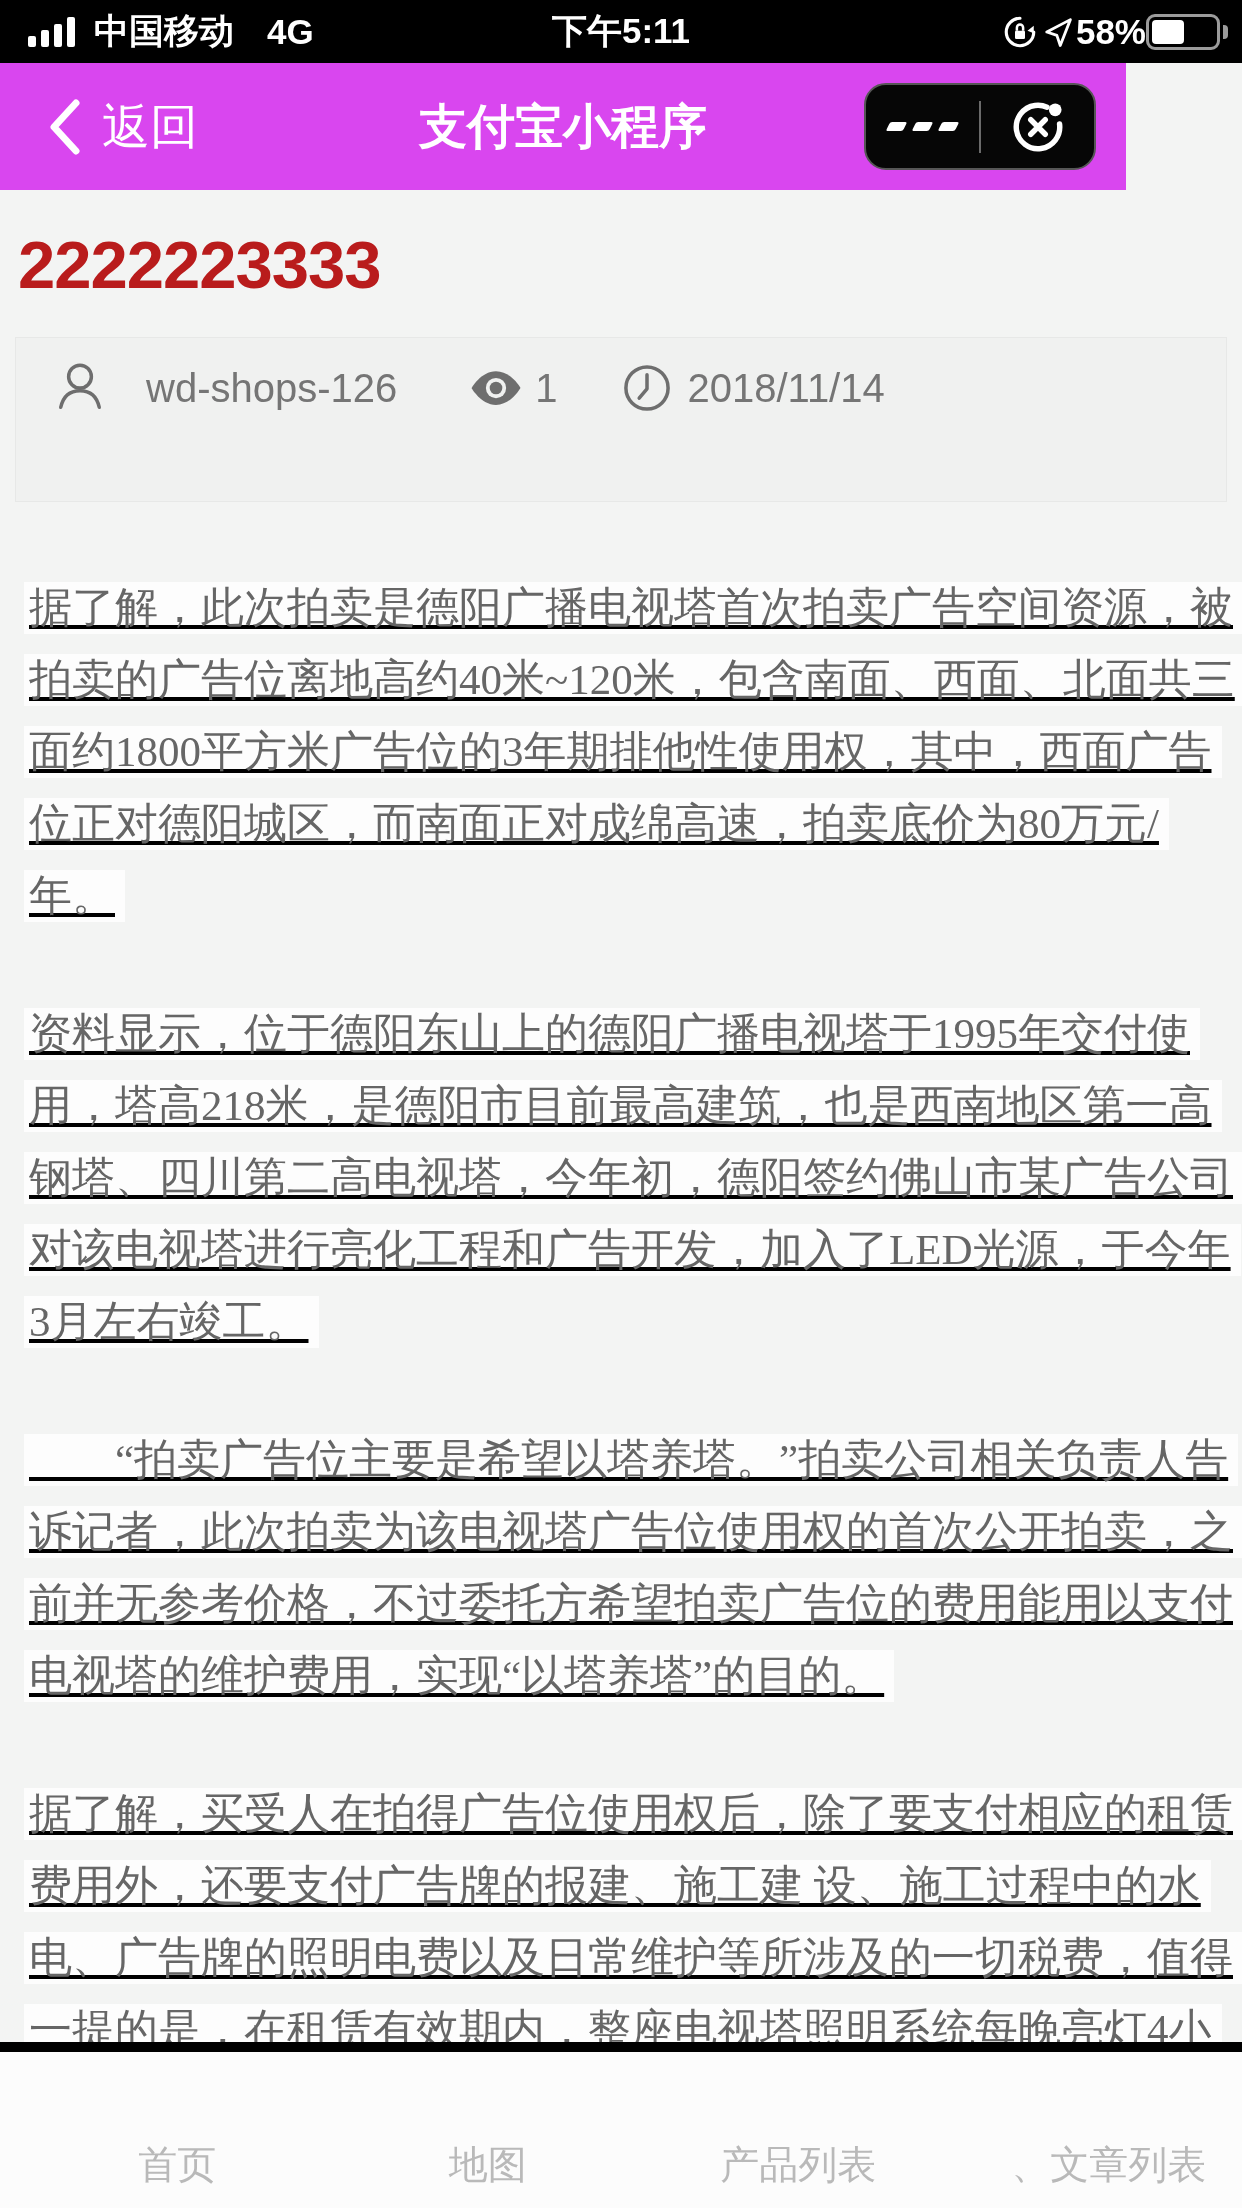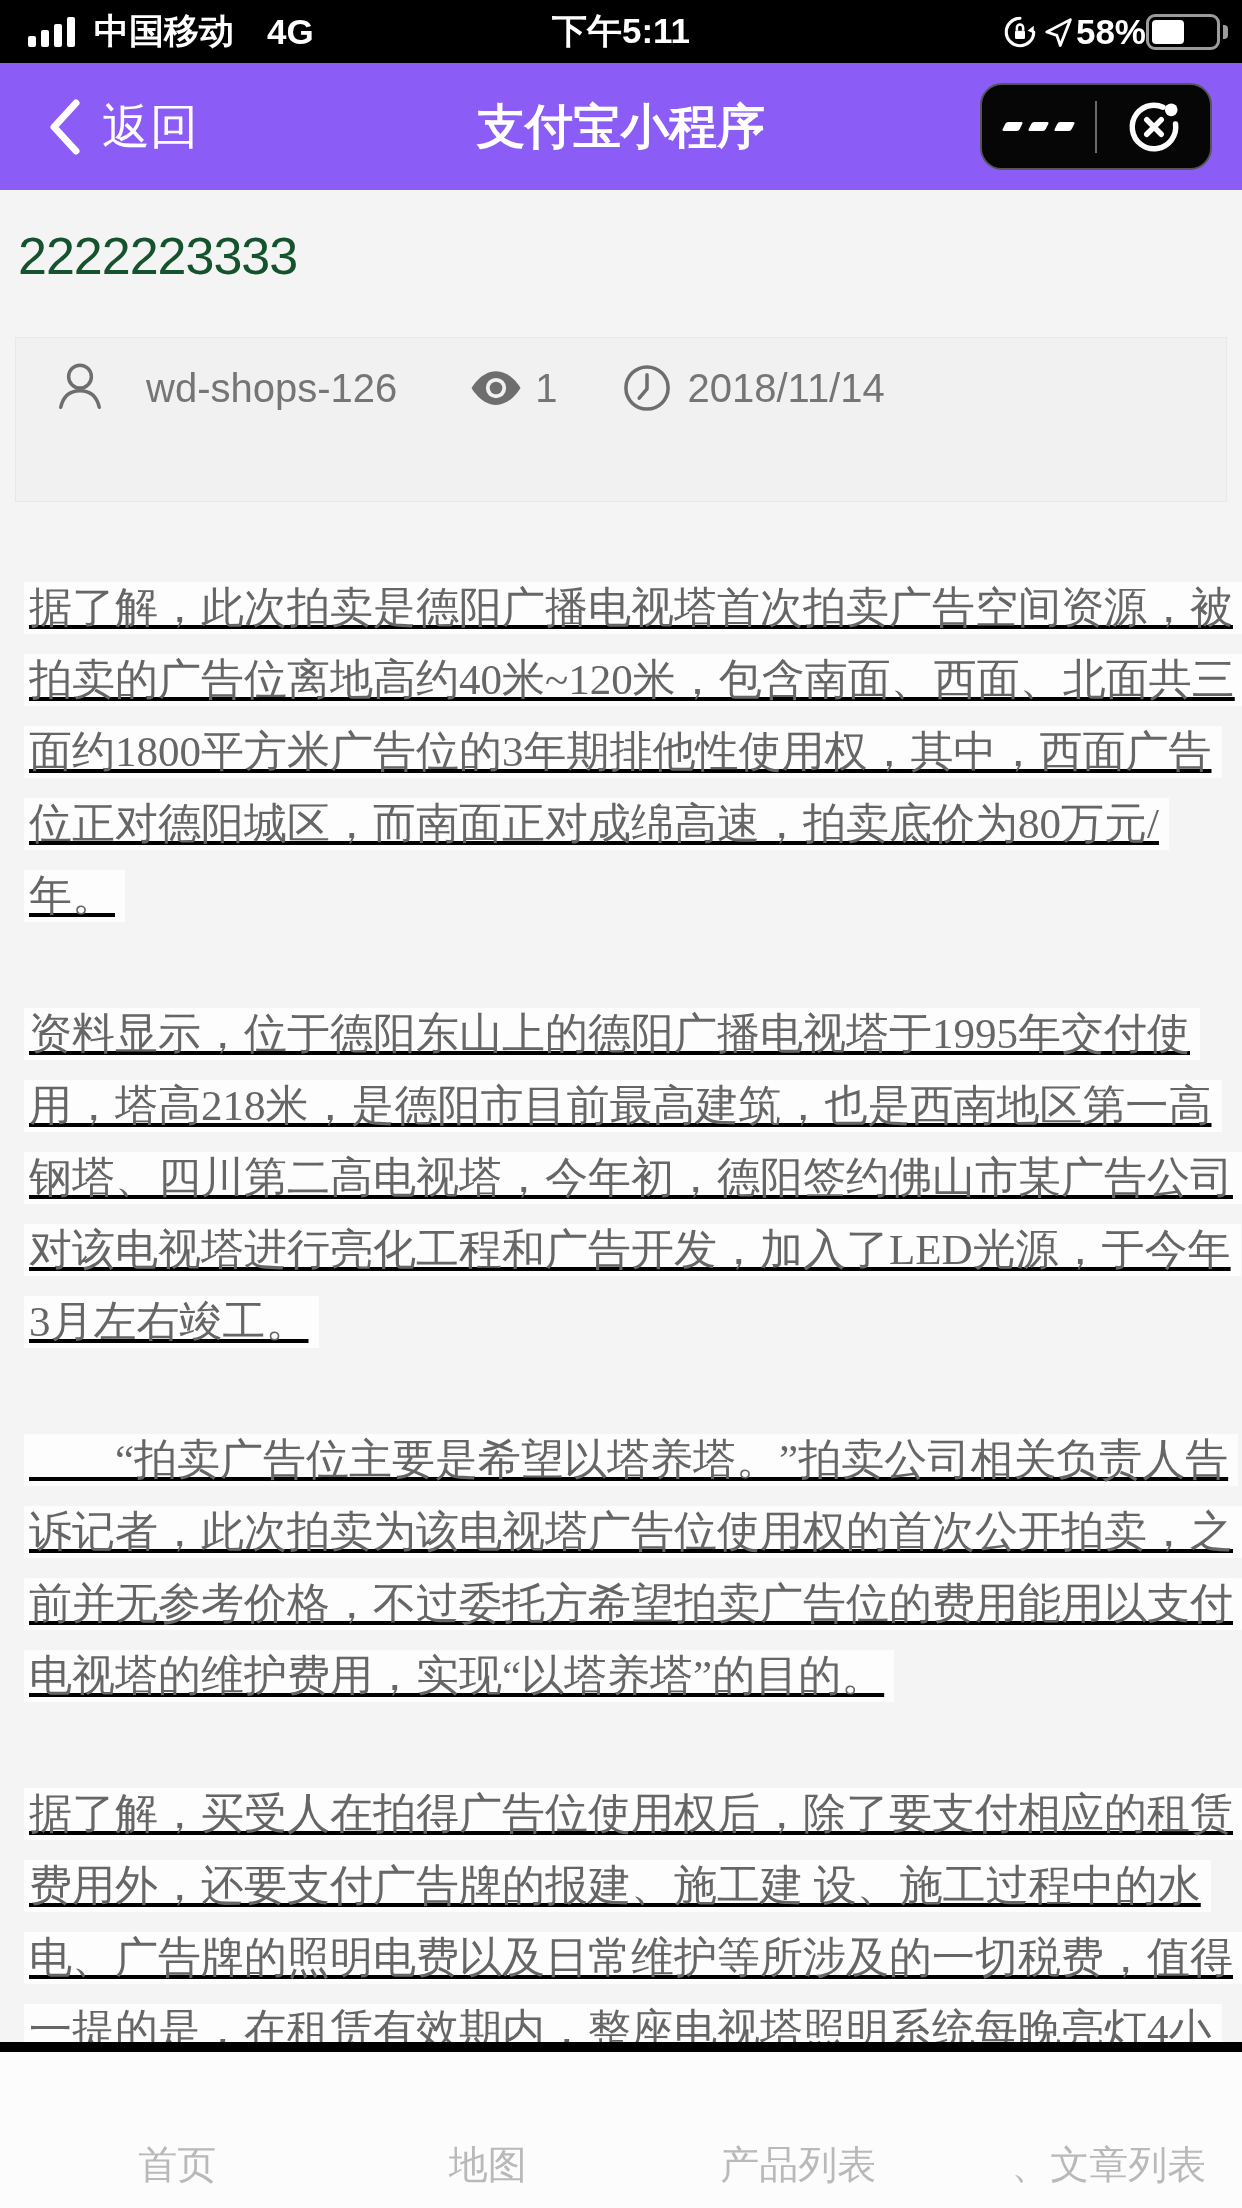--- a/index.html
+++ b/index.html
@@ -24,38 +24,38 @@
   .signal i:nth-child(1){height:11px;} .signal i:nth-child(2){height:17px;}
   .signal i:nth-child(3){height:23px;} .signal i:nth-child(4){height:30px;}
   .sb-center { position:absolute; left:0; right:0; text-align:center; }
   .sb-right { position:absolute; right:22px; display:flex; align-items:center; }
   .battery { position:relative; width:74px; height:36px; }
   .battery .shell { position:absolute; inset:0; border:3px solid #9b9b9b; border-radius:9px; }
   .battery .fill { position:absolute; top:6px; left:6px; bottom:6px; background:#fff; border-radius:4px; }
   .battery .nub { position:absolute; right:-8px; top:11px; width:5px; height:14px; background:#9b9b9b; border-radius:0 4px 4px 0; }
 
   
-  .nav-bar { position:absolute; top:63px; left:0; width:1242px; height:127px; background:#8b5cf6; }
+  .nav-bar { position:absolute; top:63px; left:0; width:1126px; height:127px; background:#d946ef; }
   .back-btn { position:absolute; left:48px; top:0; height:127px; display:flex; align-items:center; gap:20px; color:#fff; font-size:48px; cursor:pointer; }
   .nav-title { position:absolute; left:0; right:0; top:0; height:127px; display:flex; align-items:center; justify-content:center; color:#fff; font-size:48px; font-weight:700; }
   .capsule {
     position:absolute; right:30px; top:20px; width:232px; height:87px;
     border:2px solid #565656; border-radius:22px; background:#060606;
     display:flex; align-items:center;
   }
   .capsule .half { flex:1; display:flex; align-items:center; justify-content:center; height:100%; cursor:pointer; }
   .capsule .divider { width:2px; height:52px; background:#6a6a6a; }
   .more-dashes { display:flex; gap:9px; }
   .more-dashes i { display:block; width:17px; height:9px; background:#fff; border-radius:2px; transform:skewX(-26deg); }
 
   
   .content { position:absolute; top:190px; left:0; width:1242px; height:1852px; background:#f3f4f3; }
   .article-title {
     position:absolute; left:18px; top:36px;
-    font-size:52px; font-weight:400; letter-spacing:-1px; color:#14532d;
+    font-size:67px; font-weight:700; letter-spacing:-1px; color:#b91c1c;
   }
   .meta-box {
     position:absolute; left:15px; right:15px; top:147px; height:165px;
     background:#f0f1f0; border:1px solid #e7e8e7;
   }
   .meta-row { position:absolute; left:36px; top:22px; display:flex; align-items:center; color:#757575; font-size:40px; }
   .meta-row .icon { display:flex; align-items:center; }
   .meta-author { margin-left:38px; }
   .meta-views-icon { margin-left:72px; }
   .meta-views { margin-left:12px; }

